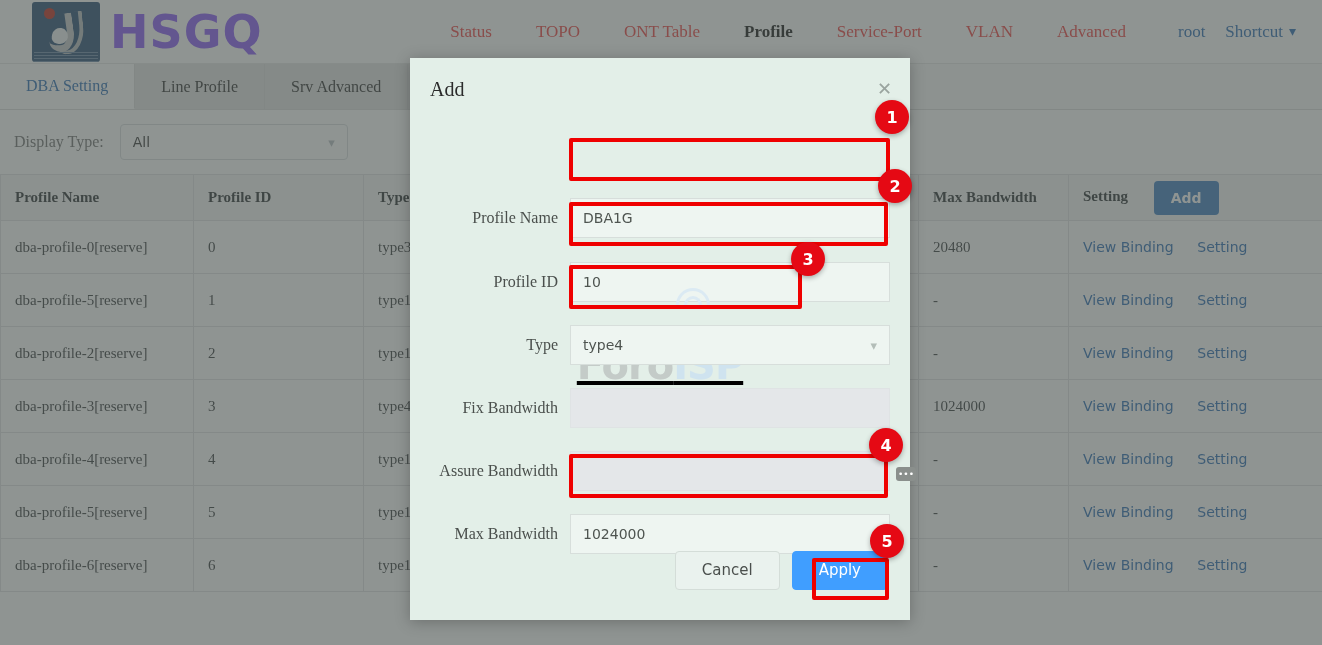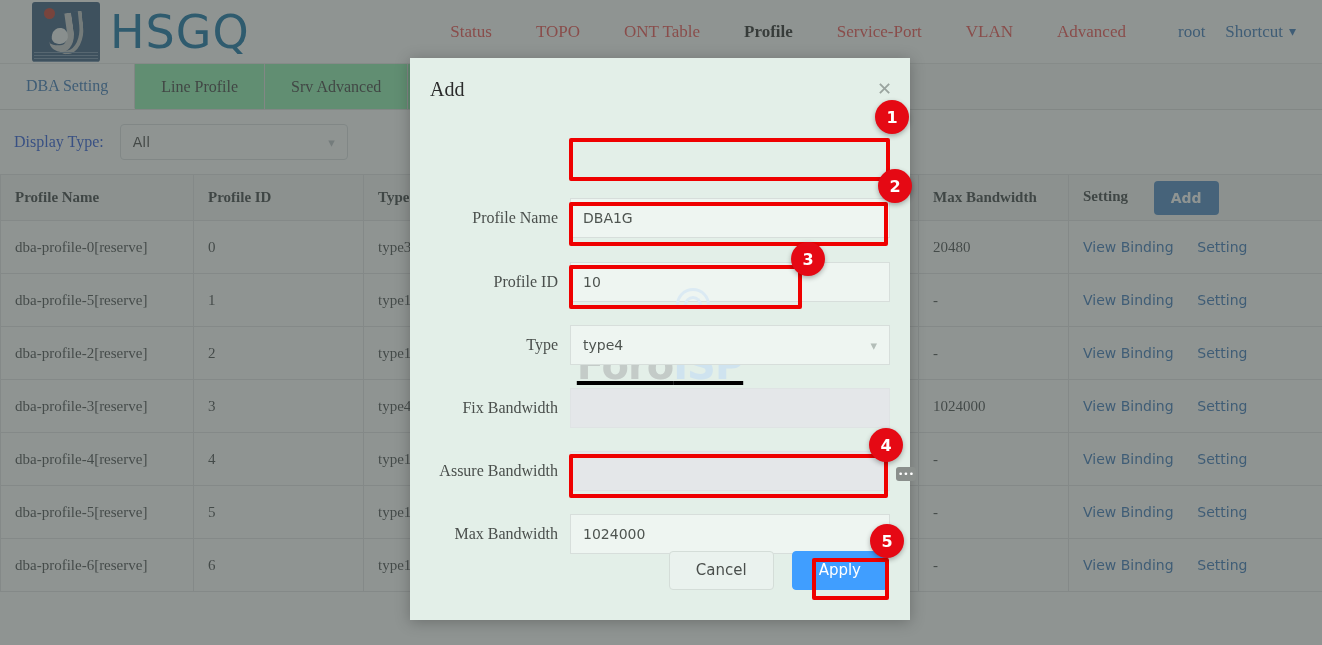--- a/index.html
+++ b/index.html
@@ -40,45 +40,45 @@
   .logo-mark .drop {
     position: absolute; left: 20px; top: 26px; width: 16px; height: 16px;
     background: #eef1f3; border-radius: 50% 50% 50% 6px; transform: rotate(10deg);
   }
   .logo-mark .lines { position: absolute; left: 2px; right: 2px; bottom: 2px; height: 10px; }
   .logo-mark .lines i {
     display: block; height: 1px; background: #6d88a8; margin-top: 2px;
   }
   .brand-text {
     font-family: "DejaVu Sans", sans-serif;
-    font-size: 46px; font-weight: 400; color: #0369a1; letter-spacing: 1px;
+    font-size: 46px; font-weight: 700; color: #8b5cf6; letter-spacing: 1px;
   }
 
   .nav { display: flex; align-items: center; margin-left: auto; padding-right: 18px; }
   .nav a {
     font-size: 17px; color: #ef4444; text-decoration: none; padding: 0 22px;
     white-space: nowrap;
   }
   .nav a.active { color: #1a1a1a; font-weight: 700; }
   .nav a.user { color: #2f6fb5; padding-right: 12px; padding-left: 30px; }
   .nav a.shortcut { color: #2f6fb5; padding-right: 6px; padding-left: 8px; }
   .nav .chev { color: #2f6fb5; font-size: 14px; padding-right: 8px; }
 
   .tabbar {
     display: flex; height: 46px; background: #fafafa; border-bottom: 1px solid #dcdcdc;
   }
   .tab {
     display: flex; align-items: center; justify-content: center;
     padding: 0 26px; min-width: 110px; font-size: 16px; color: #333;
-    border-right: 1px solid #dcdcdc; background: #86efac;
+    border-right: 1px solid #dcdcdc; background: #e5e5e5;
   }
   .tab.active { color: #2f6fb5; background: #ffffff; border-bottom: 1px solid #ffffff; }
 
   .filterbar { display: flex; align-items: center; height: 64px; padding-left: 14px; }
-  .filter-label { font-size: 16px; color: #1d4ed8; margin-right: 16px; }
+  .filter-label { font-size: 16px; color: #737373; margin-right: 16px; }
   .select-box {
     width: 228px; height: 36px; border: 1px solid #d9dde0; border-radius: 4px;
     display: flex; align-items: center; padding: 0 12px; background: #fff;
     font-family: "DejaVu Sans", sans-serif; font-size: 14px; color: #3a3a3a;
   }
   .select-box .chev { margin-left: auto; color: #b9bfc4; font-size: 13px; }
 
   table.grid { width: 1322px; border-collapse: collapse; table-layout: fixed; }
   table.grid th, table.grid td {
     border: 1px solid #e1e3e4; text-align: left; padding: 0 14px;
@@ -174,21 +174,21 @@
   .tip-dots {
     position: absolute; left: 896px; top: 467px; width: 20px; height: 14px;
     background: #8a8f8c; border-radius: 3px; color: #fff;
     font-family: "DejaVu Sans", sans-serif; font-size: 9px;
     display: flex; align-items: flex-end; justify-content: center; line-height: 1;
     padding-bottom: 2px;
   }
 
   .modal-foot {
     position: absolute; left: 0; bottom: 30px; width: 500px;
-    display: flex; justify-content: flex-end; padding-right: 22px; gap: 18px;
+    display: flex; justify-content: flex-end; padding-right: 22px; gap: 12px;
   }
   .btn {
     font-family: "DejaVu Sans", sans-serif; font-size: 15px;
     border-radius: 4px; padding: 11px 26px; line-height: 1;
   }
   .btn-cancel { background: #eaf2ee; border: 1px solid #d4ddd8; color: #4a4f4c; }
   .btn-apply { background: #409eff; color: #fff; border: 1px solid #409eff; }
 </style>
 </head>
 <body>

